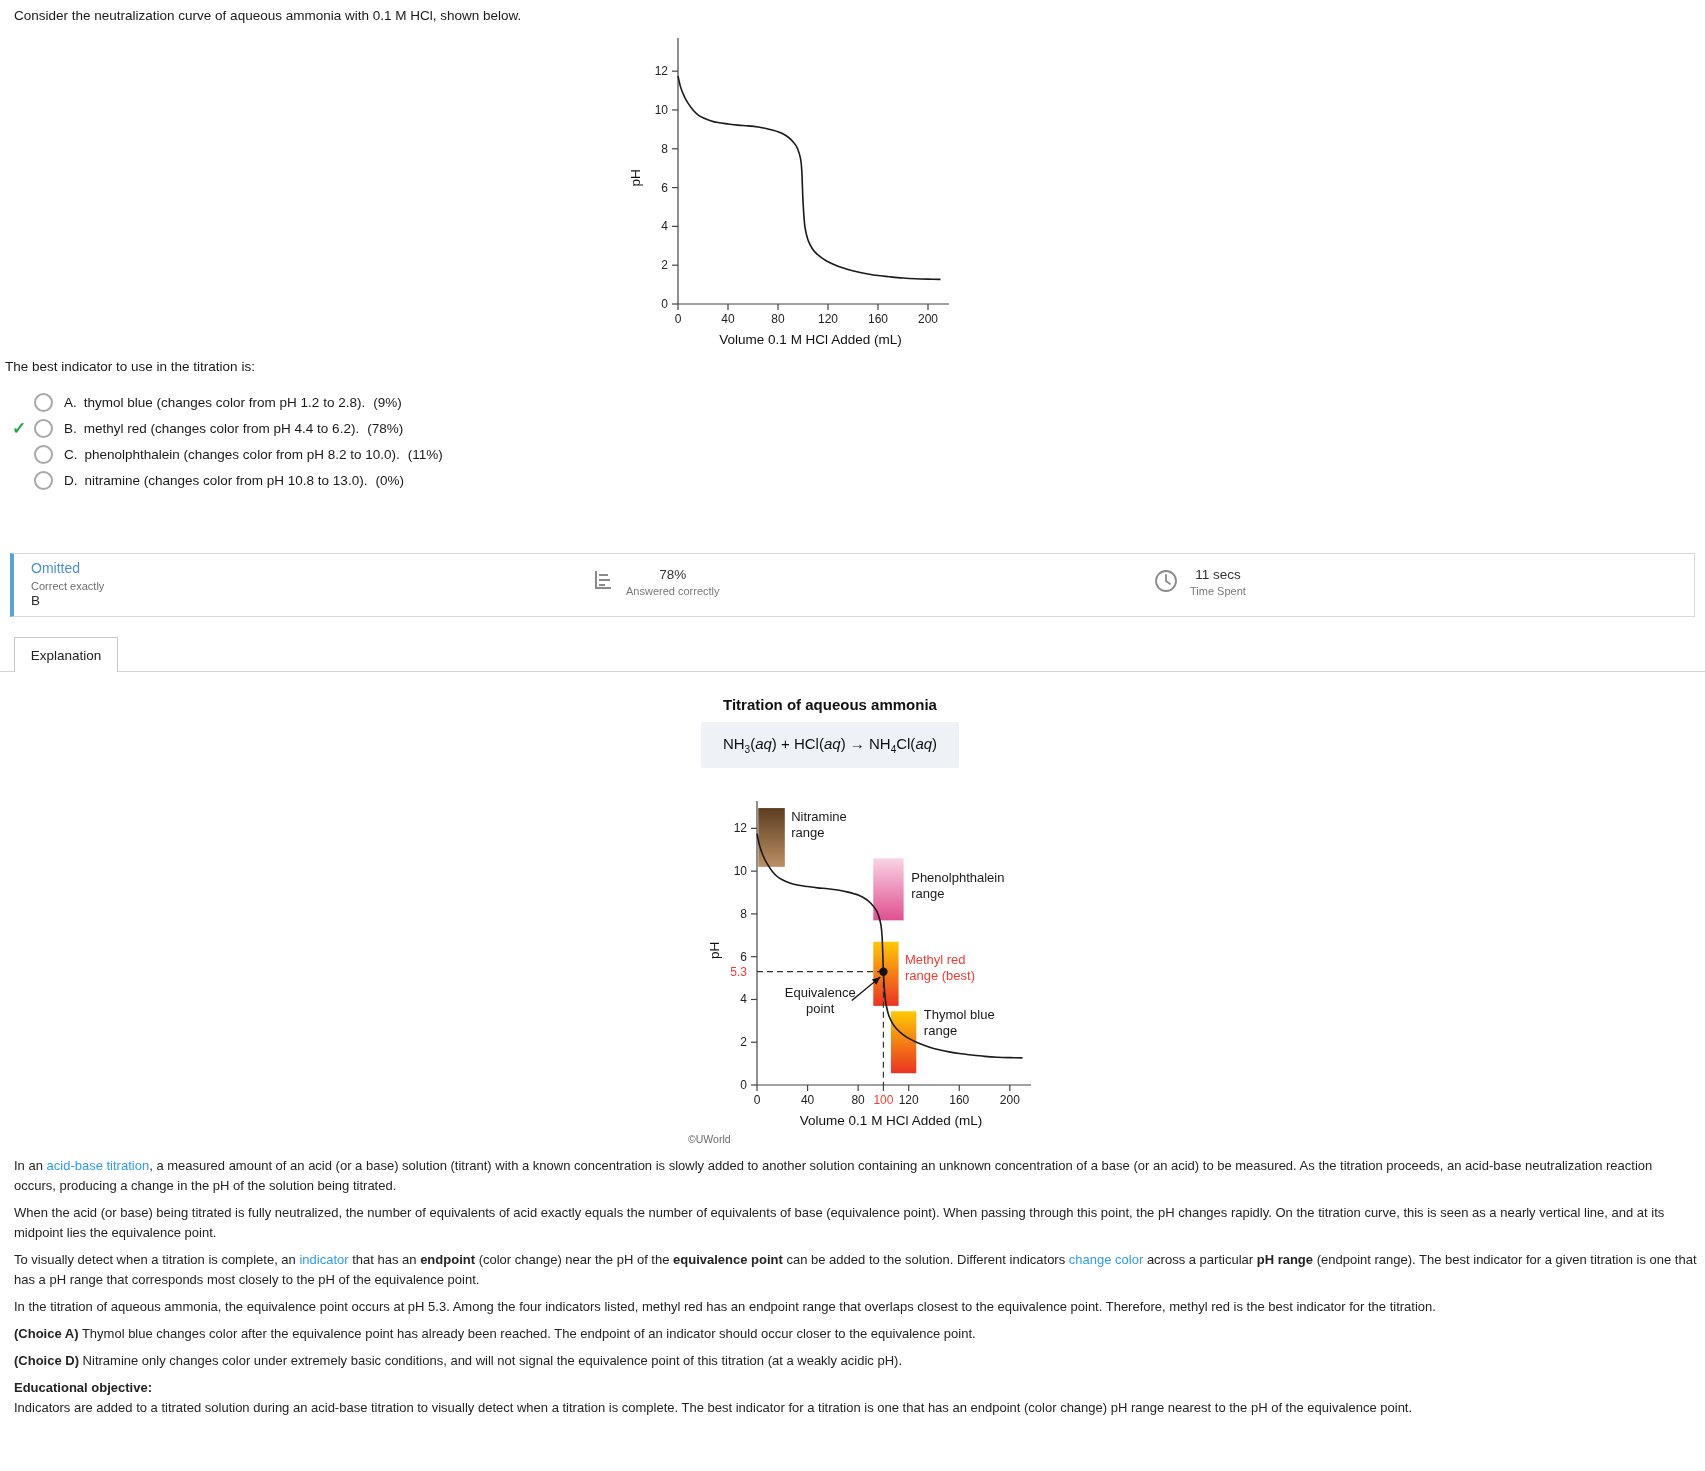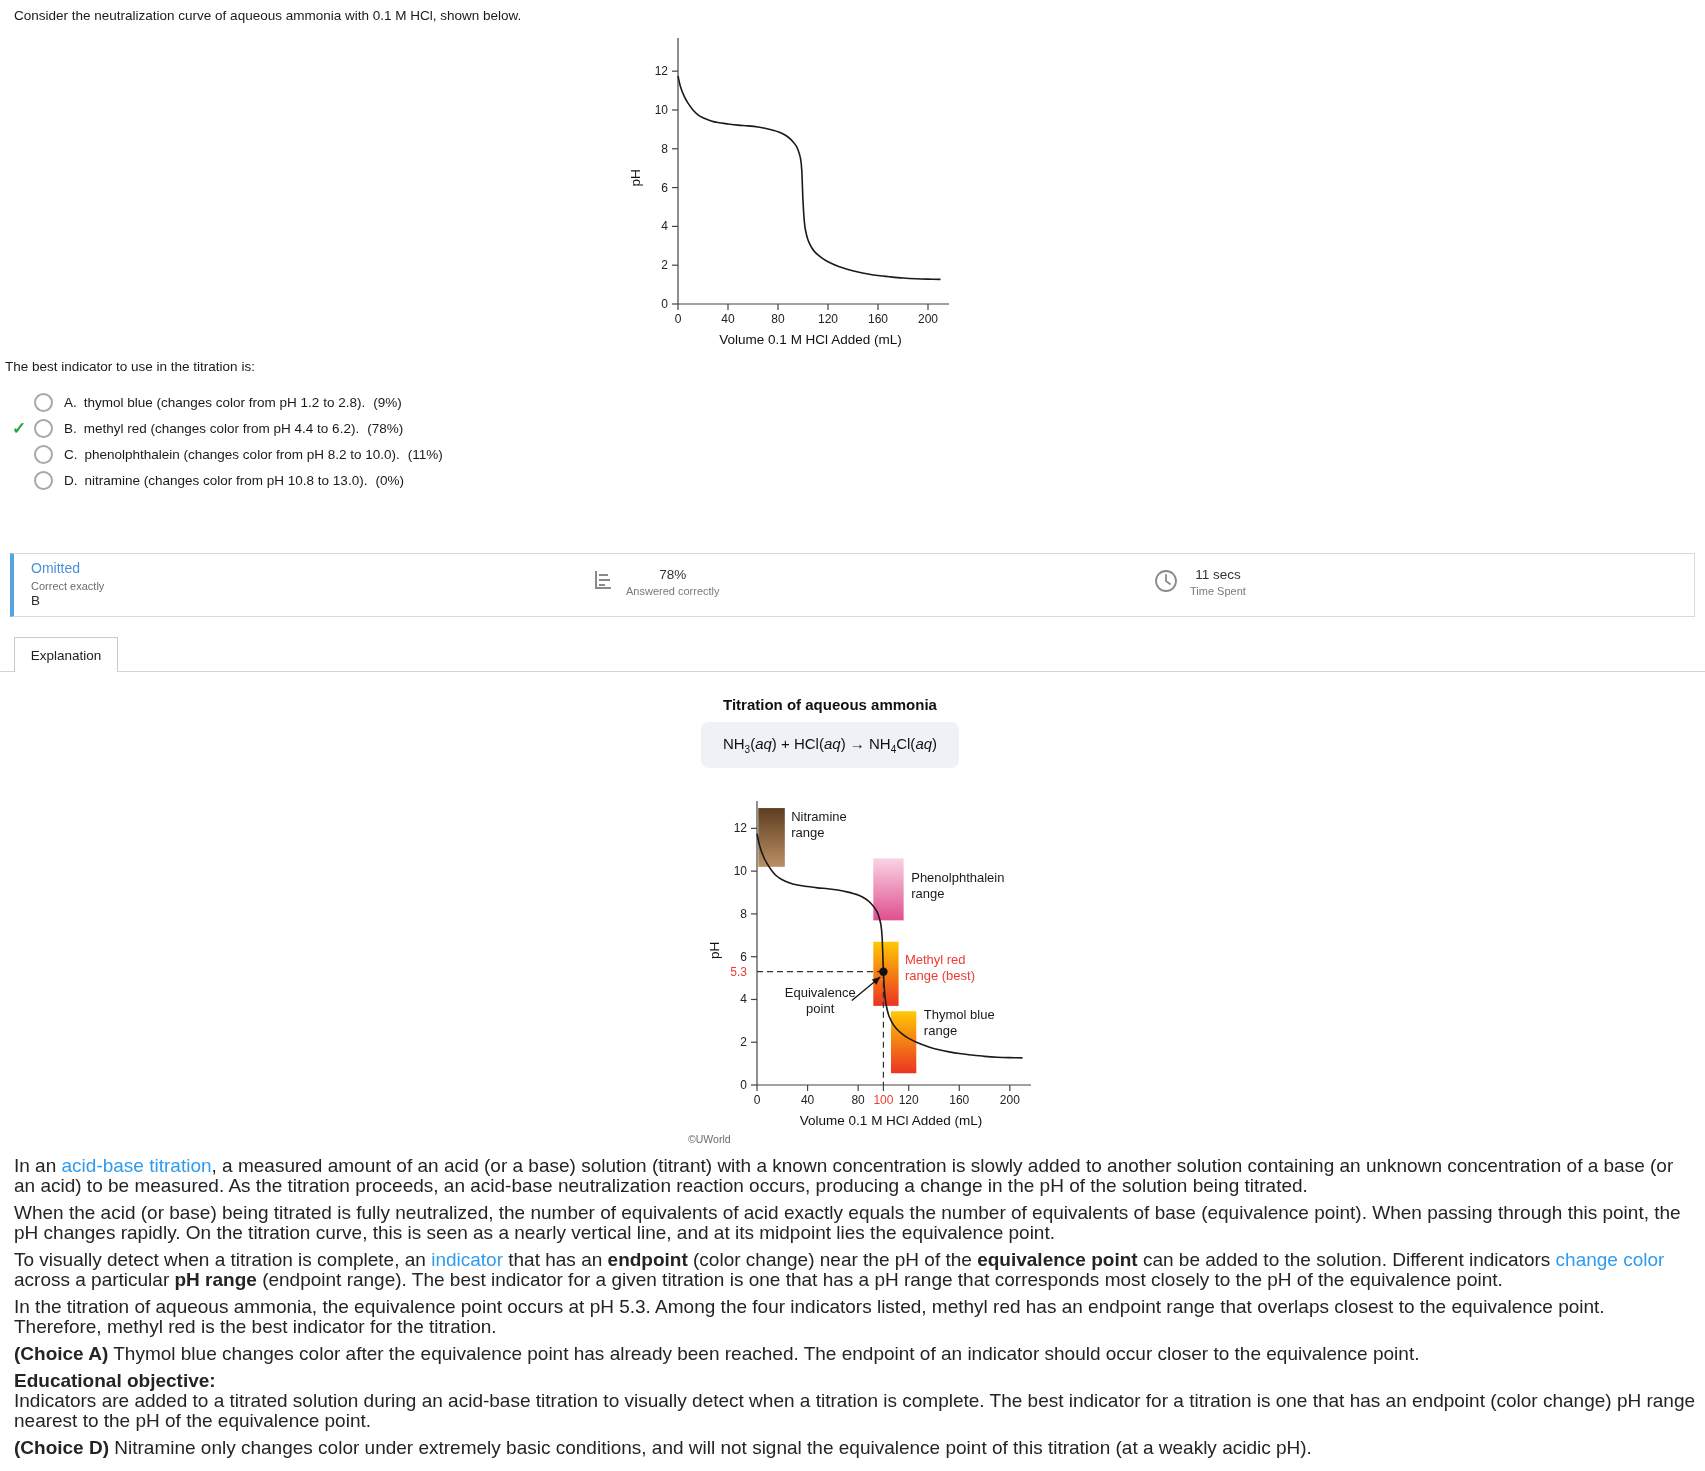--- a/index.html
+++ b/index.html
@@ -18,27 +18,27 @@
   .res-correct-label{position:absolute;left:17px;top:26px;font-size:11px;color:#6e6e6e;}
   .res-correct-answer{position:absolute;left:17px;top:39px;font-size:13.5px;color:#2b2b2b;}
   .res-group{position:absolute;top:13px;display:flex;align-items:flex-start;gap:12px;}
   .res-group .big{font-size:13.5px;color:#333;}
   .res-group .small{font-size:11px;color:#7a7a7a;margin-top:3px;}
   .res-icon{margin-top:2px;}
   .tab{position:absolute;left:14px;top:637px;width:104px;height:35px;background:#fff;border:1px solid #c9c9c9;border-bottom:none;box-sizing:border-box;display:flex;align-items:center;justify-content:center;font-size:13.5px;color:#222;z-index:2;cursor:pointer;}
   .divider{position:absolute;left:0;right:0;top:671px;height:1px;background:#d4d4d4;z-index:1;}
   .fig-title{position:absolute;left:620px;top:696px;width:420px;text-align:center;font-size:15px;font-weight:bold;color:#111;}
   .eq-wrap{position:absolute;left:620px;top:722px;width:420px;text-align:center;}
-  .eq-box{display:inline-block;background:#eef1f5;border-radius:8px;padding:13px 22px;font-size:15px;color:#111;}
+  .eq-box{display:inline-block;background:#eef1f5;border-radius:2px;padding:13px 22px;font-size:15px;color:#111;}
   .eq-box sub{font-size:10px;}
   .copyright{position:absolute;left:688px;top:1133px;font-size:10.5px;color:#6b6b6b;}
   .chart{position:absolute;}
   svg text{font-family:"Liberation Sans",sans-serif;}
   .paras{position:absolute;left:14px;top:1156px;right:8px;}
-  .paras p{margin:0 0 7px 0;font-size:19px;line-height:20px;color:#242424;}
+  .paras p{margin:0 0 7px 0;font-size:13px;line-height:20px;color:#242424;}
   .link{color:#2f9bef;cursor:pointer;}
   .bold{font-weight:bold;}
   .italic{font-style:italic;}
 </style>
 </head>
 <body>
 <div id="page">
 
   <div class="qtext">Consider the neutralization curve of aqueous ammonia with 0.1 M HCl, shown below.</div>
 
@@ -212,17 +212,17 @@
       <text x="180.20754716981133" y="207.32307692307694" text-anchor="middle" font-size="13" fill="#1a1a1a"><tspan x="180.20754716981133" dy="0">Equivalence</tspan><tspan x="180.20754716981133" dy="16">point</tspan></text>
     </svg>
   <div class="copyright">©UWorld</div>
 
   <div class="paras">
     <p><span>In an </span><span class="link">acid-base titration</span><span>, a measured amount of an acid (or a base) solution (titrant) with a known concentration is slowly added to another solution containing an unknown concentration of a base (or an acid) to be measured.  As the titration proceeds, an acid-base neutralization reaction occurs, producing a change in the pH of the solution being titrated.</span></p>
     <p><span>When the acid (or base) being titrated is fully neutralized, the number of equivalents of acid exactly equals the number of equivalents of base (equivalence point).  When passing through this point, the pH changes rapidly.  On the titration curve, this is seen as a nearly vertical line, and at its midpoint lies the equivalence point.</span></p>
     <p><span>To visually detect when a titration is complete, an </span><span class="link">indicator</span><span> that has an </span><span class="bold">endpoint</span><span> (color change) near the pH of the </span><span class="bold">equivalence point</span><span> can be added to the solution.  Different indicators </span><span class="link">change color</span><span> across a particular </span><span class="bold">pH range</span><span> (endpoint range).  The best indicator for a given titration is one that has a pH range that corresponds most closely to the pH of the equivalence point.</span></p>
     <p><span>In the titration of aqueous ammonia, the equivalence point occurs at pH 5.3.  Among the four indicators listed, methyl red has an endpoint range that overlaps closest to the equivalence point.  Therefore, methyl red is the best indicator for the titration.</span></p>
     <p><span class="bold">(Choice A)</span><span>  Thymol blue changes color after the equivalence point has already been reached.  The endpoint of an indicator should occur closer to the equivalence point.</span></p>
+    <p><span class="bold">(Choice D)</span><span>  Nitramine only changes color under extremely basic conditions, and will not signal the equivalence point of this titration (at a weakly acidic pH).</span></p>
     <p><span class="bold">Educational objective:</span><br><span>Indicators are added to a titrated solution during an acid-base titration to visually detect when a titration is complete.  The best indicator for a titration is one that has an endpoint (color change) pH range nearest to the pH of the equivalence point.</span></p>
-    <p><span class="bold">(Choice D)</span><span>  Nitramine only changes color under extremely basic conditions, and will not signal the equivalence point of this titration (at a weakly acidic pH).</span></p>
   </div>
 
 </div>
 
 </body></html>

